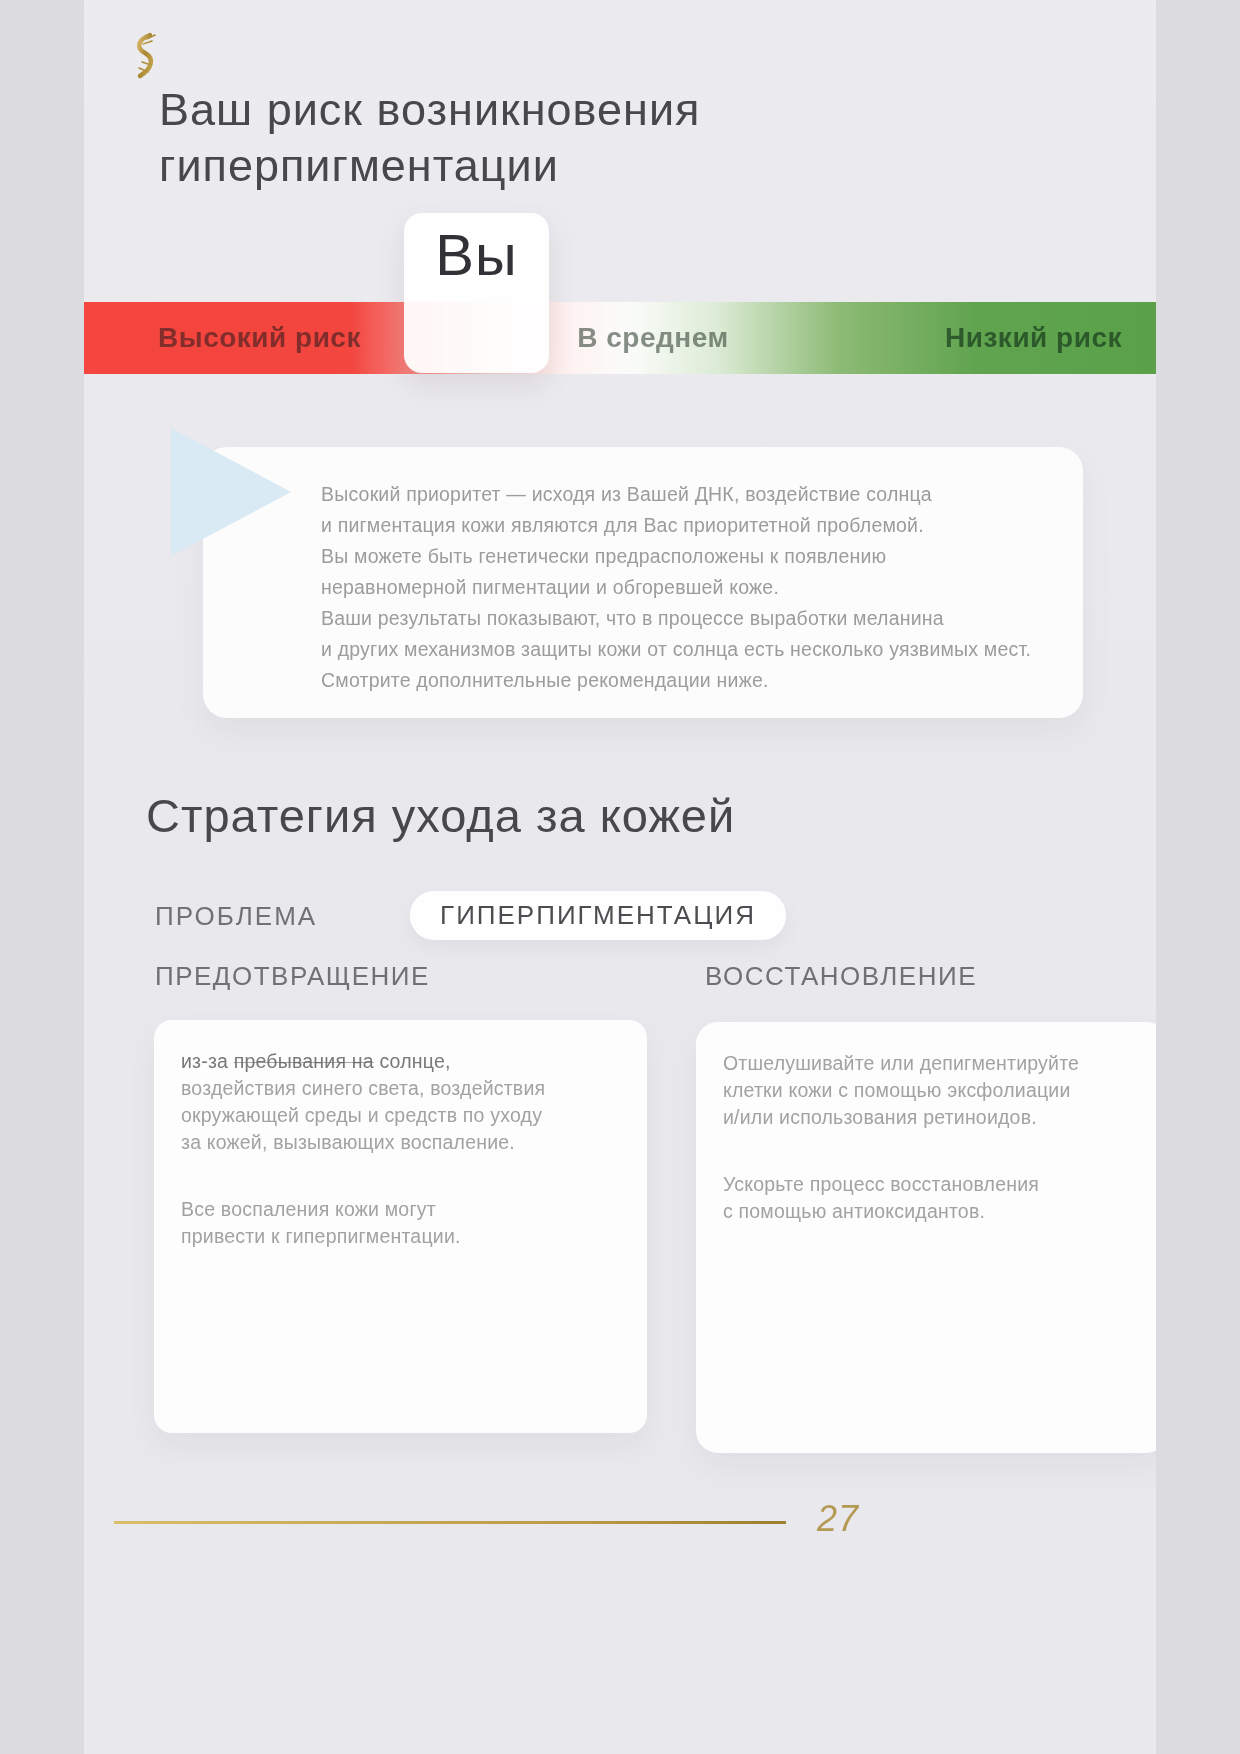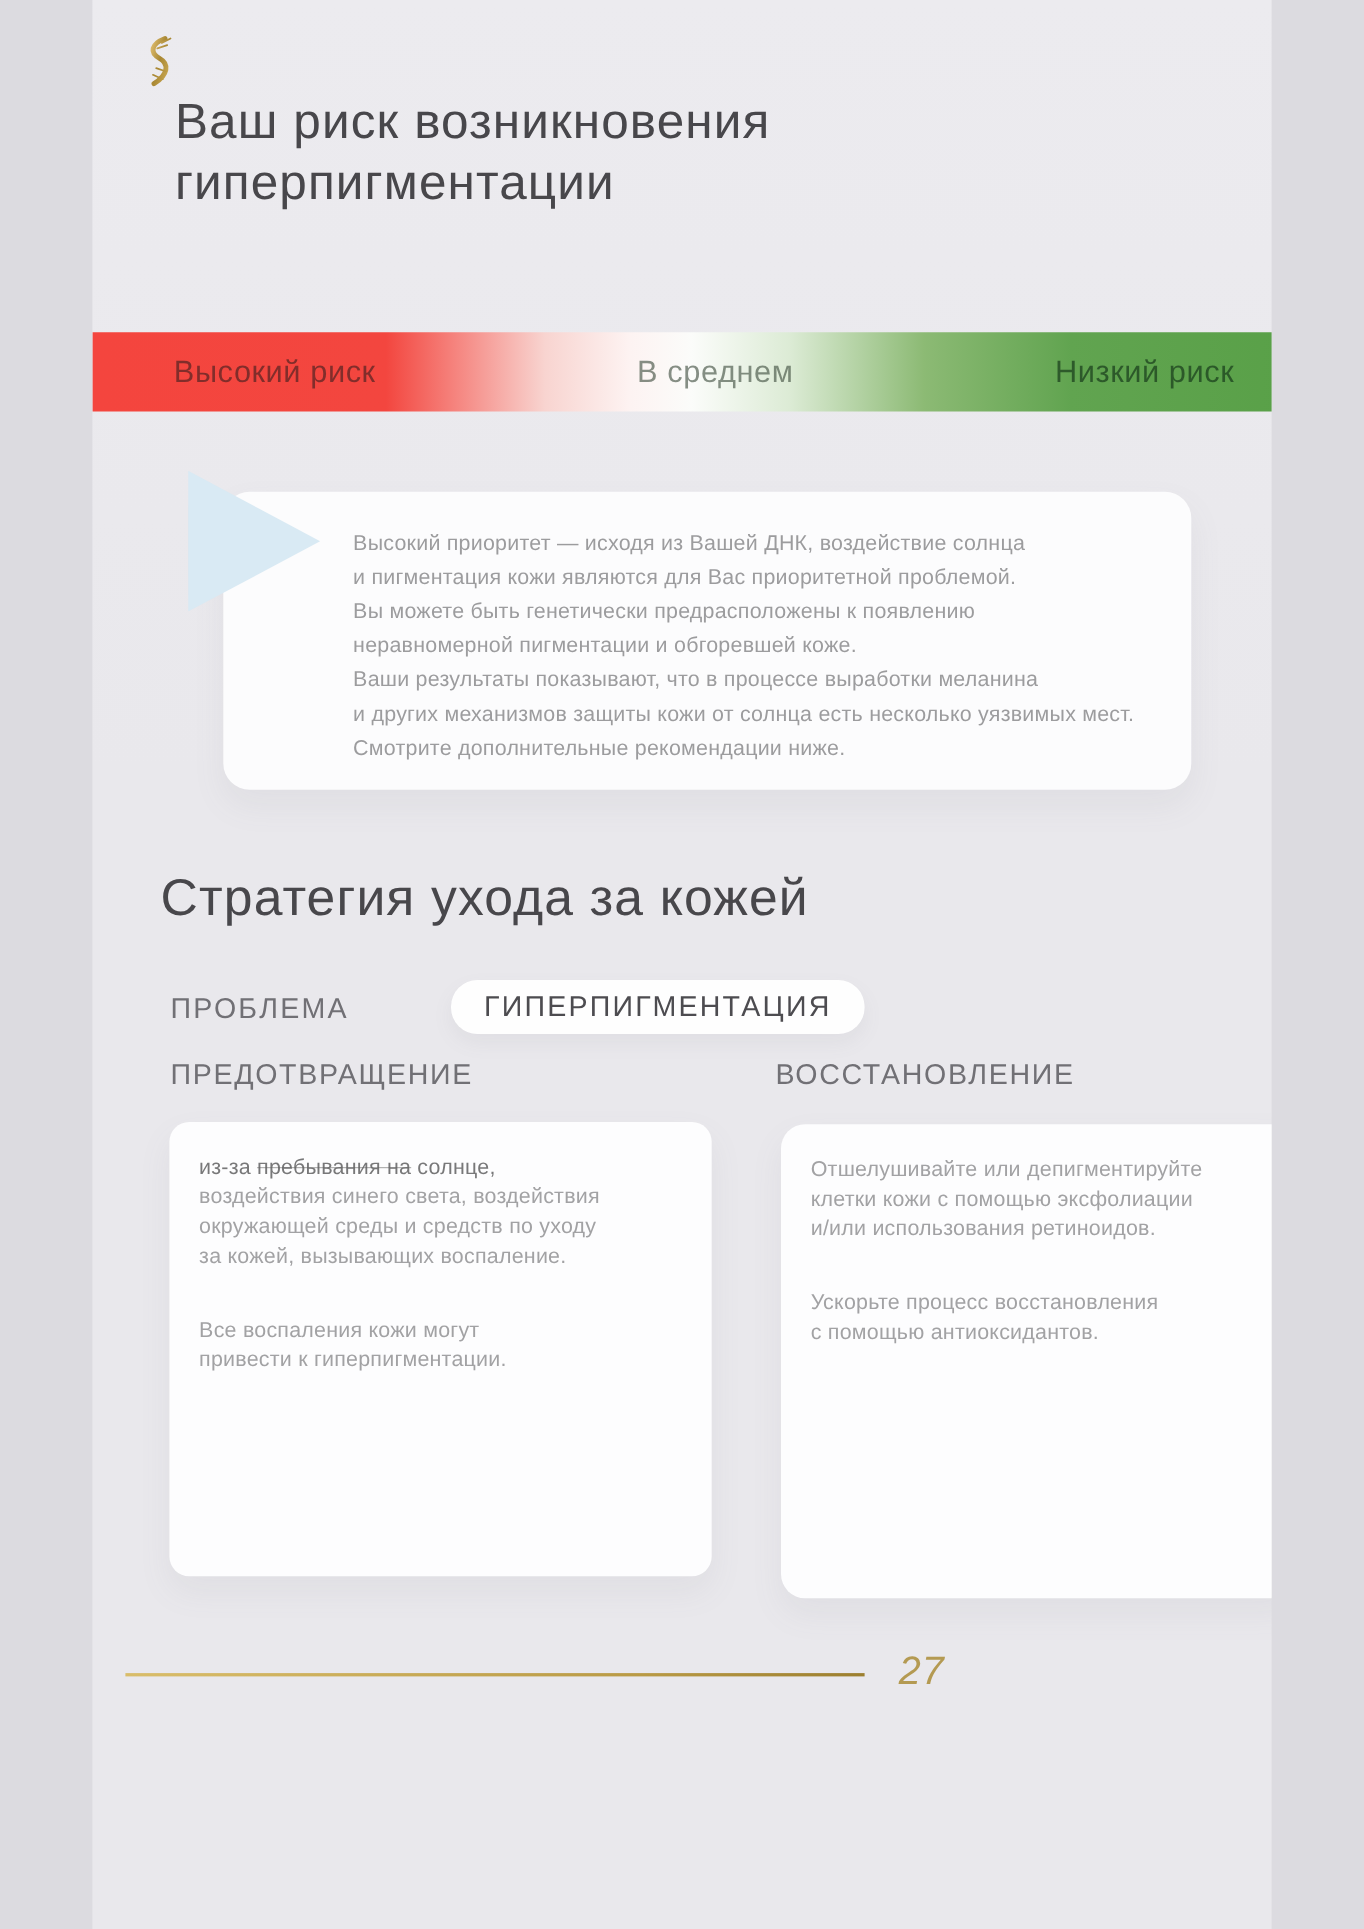--- a/index.html
+++ b/index.html
@@ -19,21 +19,21 @@
   
   .risk-bar{
     position:absolute;left:0;top:302px;width:1112px;height:72px;
     border-radius:0 26px 26px 0;
     background:linear-gradient(90deg,
       #f4453e 0%, #f3463f 24%, #f8d4d0 37%, #fdf3f2 44%,
       #fbfcfa 49%, #dcebd5 57%, #8cba74 68%, #61a450 80%, #58a047 100%);
     display:flex;align-items:center;justify-content:space-between;
     padding:0 74px;box-sizing:border-box;
   }
-  .risk-label{font-size:28px;font-weight:400;letter-spacing:0.5px;}
+  .risk-label{font-size:28px;font-weight:700;letter-spacing:0.5px;}
   .risk-label.high{color:rgba(60,30,30,0.62);}
   .risk-label.medium{color:rgba(55,70,55,0.60);}
   .risk-label.low{color:rgba(20,55,25,0.68);}
   .you-marker{
     position:absolute;left:320px;top:213px;width:145px;height:160px;
     background:rgba(255,255,255,0.93);border-radius:18px;
     box-shadow:0 12px 28px rgba(110,90,100,0.12);
     display:flex;justify-content:center;align-items:flex-start;
     padding-top:8px;box-sizing:border-box;z-index:2;
   }
@@ -71,21 +71,21 @@
   }
   .problem-badge span{font-size:26px;color:#4d4c50;letter-spacing:2px;}
   .prevention-heading{left:71px;top:961px;letter-spacing:1.5px;}
   .recovery-heading{left:621px;top:961px;letter-spacing:1.5px;}
   .content-card{
     position:absolute;background:#fdfdfe;border-radius:18px;
     box-shadow:0 14px 30px rgba(120,110,130,0.08);
     box-sizing:border-box;padding:28px 20px 24px 27px;
   }
   .card-prevention{left:70px;top:1020px;width:493px;height:413px;}
-  .card-recovery{left:626px;top:1022px;width:472px;height:431px;border-radius:22px;}
+  .card-recovery{left:612px;top:1022px;width:472px;height:431px;border-radius:22px;}
   .content-card p{
     margin:0;font-size:19.5px;line-height:27px;color:#a2a2a4;
     white-space:pre-line;letter-spacing:0.2px;
   }
   .content-card p + p{margin-top:40px;}
   .emph{color:#787879;}
   .struck{text-decoration:line-through;text-decoration-thickness:1px;text-decoration-color:rgba(100,100,100,0.55);}
   
   .footer-rule{
     position:absolute;left:30px;top:1521px;width:672px;height:2.5px;
@@ -117,20 +117,23 @@
 
   <div class="page-title">Ваш риск возникновения
 гиперпигментации</div>
 
   <div class="risk-bar">
     <span class="risk-label high">Высокий риск</span>
     <span class="risk-label medium">В среднем</span>
     <span class="risk-label low">Низкий риск</span>
   </div>
 
+  <div class="you-marker">
+    <span>Вы</span>
+  </div>
 
   <div class="summary-pointer"></div>
   <div class="summary-card">
     <div class="summary-text">Высокий приоритет — исходя из Вашей ДНК, воздействие солнца
 и пигментация кожи являются для Вас приоритетной проблемой.
 Вы можете быть генетически предрасположены к появлению
 неравномерной пигментации и обгоревшей коже.
 Ваши результаты показывают, что в процессе выработки меланина
 и других механизмов защиты кожи от солнца есть несколько уязвимых мест.
 Смотрите дополнительные рекомендации ниже.</div>

